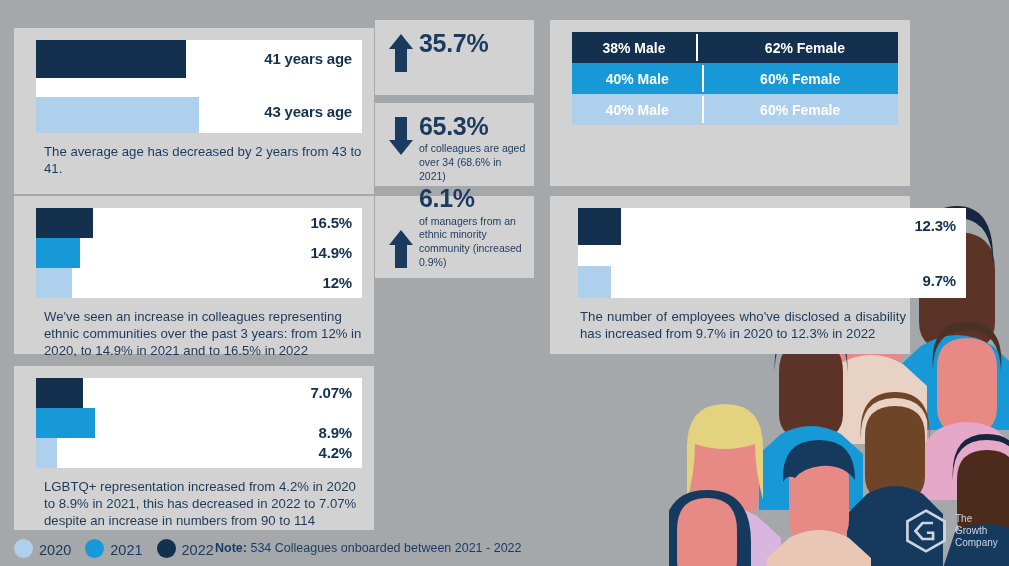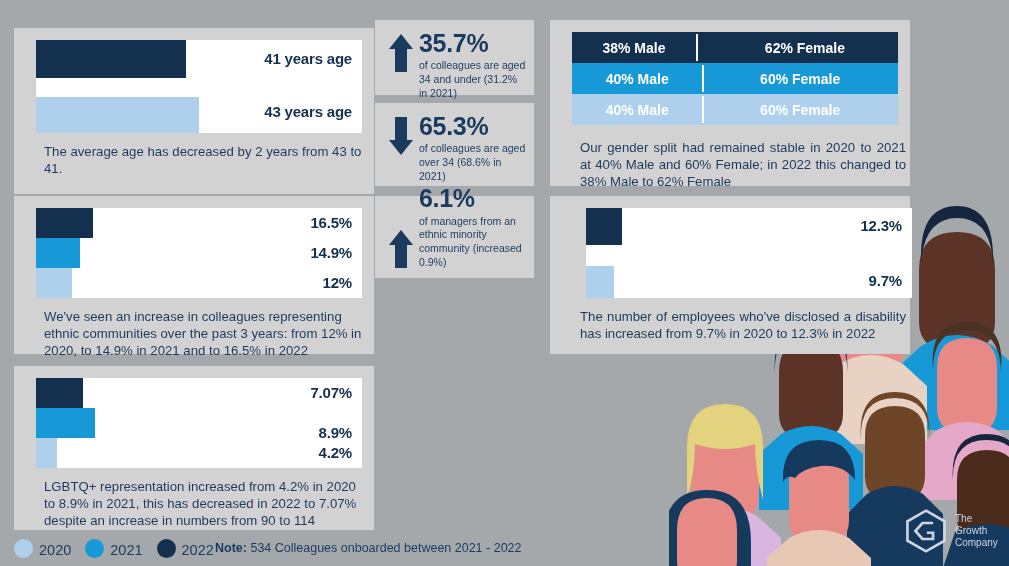--- a/index.html
+++ b/index.html
@@ -266,21 +266,20 @@
   </div>
 
   <div class="stat-card" style="left:375px; top:20px; width:159px; height:75px;">
     <div class="arrow-wrap">
       <svg width="26" height="42" viewBox="0 0 26 42">
         <path d="M13 2 L25 17 L19 17 L19 40 L7 40 L7 17 L1 17 Z" fill="#1b3a5f"></path>
       </svg>
     </div>
     <div class="stat-text">
       <div class="stat-big">35.7%</div>
-      <div class="stat-sub">of colleagues are aged 34 and under (31.2% in 2021)</div>
     </div>
   </div>
 
   <div class="stat-card" style="left:375px; top:103px; width:159px; height:83px;">
     <div class="arrow-wrap">
       <svg width="26" height="42" viewBox="0 0 26 42">
         <path d="M13 40 L1 25 L7 25 L7 2 L19 2 L19 25 L25 25 Z" fill="#1b3a5f"></path>
       </svg>
     </div>
     <div class="stat-text">
@@ -315,25 +314,24 @@
         <div class="gender-divider" style="left:40%;"></div>
         <div class="gender-seg" style="left:40%; width:60%;">60% Female</div>
       </div>
 
       <div class="gender-row" style="background:#afd0ed;">
         <div class="gender-seg" style="left:0; width:40%;">40% Male</div>
         <div class="gender-divider" style="left:40%;"></div>
         <div class="gender-seg" style="left:40%; width:60%;">60% Female</div>
       </div>
     </div>
-    <div class="caption caption-just" style="position:absolute; left:22px; top:112px; width:326px;">Our gender split had remained stable in 2020 to 2021 at 40% Male and 60% Female; in 2022 this changed to 38% Male to 62% Female</div>
   </div>
 
   <div class="card" style="left:550px; top:196px; width:360px; height:158px;">
-    <div class="chart-area" style="position:absolute; left:36px; top:12px; width:326px; height:90px;">
+    <div class="chart-area" style="position:absolute; left:28px; top:12px; width:388px; height:90px;">
       <div class="bar" style="top:0; height:37px; width:11%; background:#13314f;"></div>
       <div class="bar-label" style="top:9px;">12.3%</div>
       <div class="bar" style="top:58px; height:32px; width:8.5%; background:#afd0ed;"></div>
       <div class="bar-label" style="top:64px;">9.7%</div>
     </div>
     <div class="caption caption-just" style="position:absolute; left:22px; top:105px; width:326px;">The number of employees who've disclosed a disability has increased from 9.7% in 2020 to 12.3% in 2022</div>
   </div>
 
   <div class="legend">
     <div class="legend-item">

